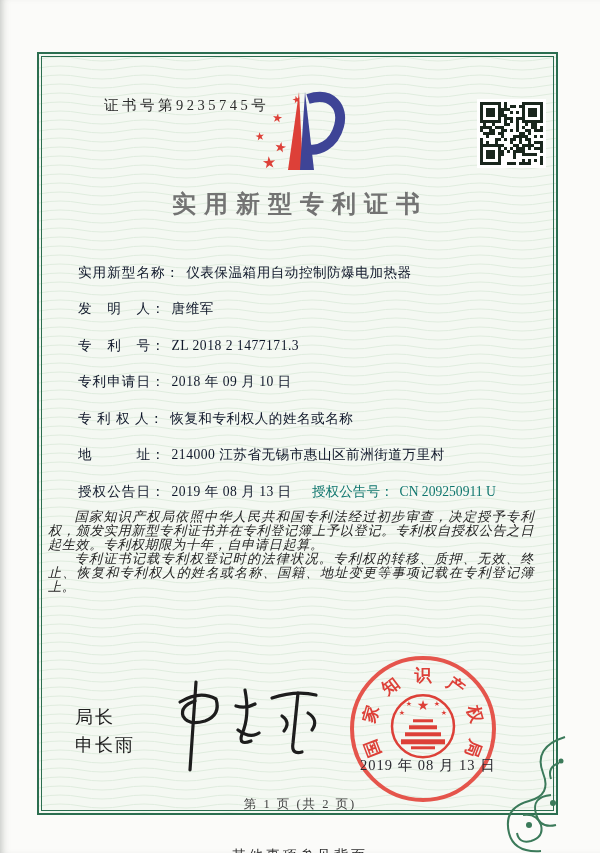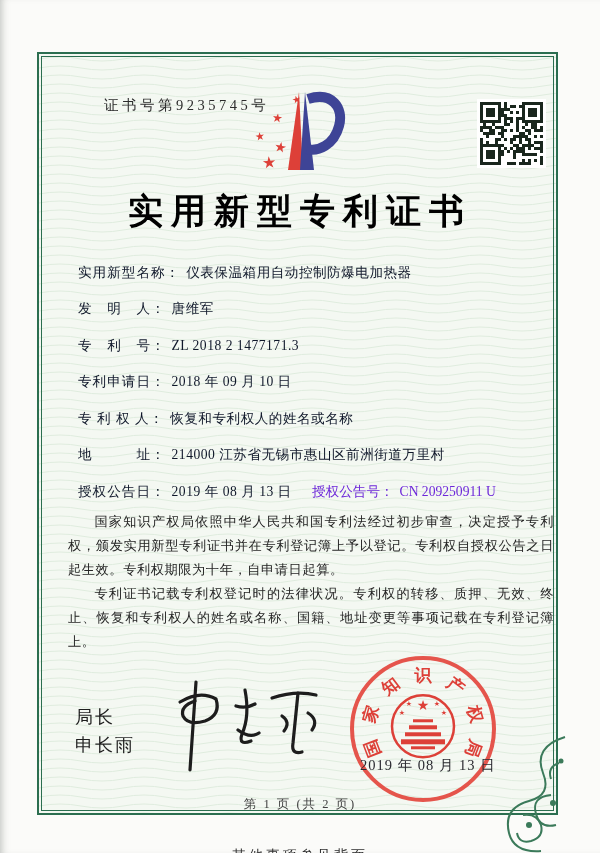--- a/index.html
+++ b/index.html
@@ -18,32 +18,32 @@
   .wavepath{stroke:var(--wave);}
   
   .cert-no{position:absolute;left:80px;top:96px;font-size:14.5px;letter-spacing:3.5px;color:var(--ink);margin-left:24px;}
   .logo{position:absolute;left:240px;top:85px;width:130px;height:102px;}
   .logo-star{position:absolute;color:var(--red);line-height:1;}
   .qr{position:absolute;left:477px;top:99px;width:69px;height:69px;background:#fff;
       display:grid;grid-template-columns:repeat(21,3px);grid-auto-rows:3px;padding:3px;}
   .qr i{display:block;}
   .qr i.dark{background:#19261d;}
   .title{position:absolute;left:0;top:188px;width:100%;text-align:center;
-         font-size:35px;font-weight:bold;letter-spacing:8px;color:#000000;}
+         font-size:24px;font-weight:bold;letter-spacing:8px;color:#737373;}
   
   .field-row{position:absolute;left:78px;font-size:13.6px;color:#0f172a;white-space:nowrap;}
   .field-row .lab{letter-spacing:1px;}
   .field-row .val{margin-left:6px;letter-spacing:.5px;}
   .fr0{top:264px;} .fr1{top:300px;} .fr2{top:337px;} .fr3{top:373px;}
   .fr4{top:410px;} .fr5{top:446px;} .fr6{top:483px;}
-  .grant-no{position:absolute;left:312px;top:483px;font-size:13.6px;color:#6d28d9;white-space:nowrap;}
+  .grant-no{position:absolute;left:312px;top:483px;font-size:13.6px;color:#0f766e;white-space:nowrap;}
   .grant-no .val{margin-left:6px;}
   
-  .body-text{position:absolute;left:68px;top:510px;width:486px;font-size:13.2px;
-             line-height:24px;color:#242424;text-align:justify;}
+  .body-text{position:absolute;left:48px;top:510px;width:486px;font-size:13.2px;
+             line-height:14px;color:#242424;text-align:justify;font-style:italic;}
   .body-text p{text-indent:2em;letter-spacing:.6px;}
   
   .commissioner{position:absolute;left:75px;top:703px;font-size:18px;color:#1e1e1e;line-height:28px;letter-spacing:2px;}
   .sig-script{position:absolute;left:150px;top:678px;}
   
   .seal{position:absolute;left:350px;top:656px;width:146px;height:146px;border-radius:50%;
         border:4px solid rgba(226,62,52,.88);}
   .seal-char{position:absolute;left:50%;top:50%;font-size:17px;font-weight:bold;
              color:var(--red);transform-origin:center;}
   .emblem{position:absolute;left:50%;top:50%;transform:translate(-50%,-54%);}

